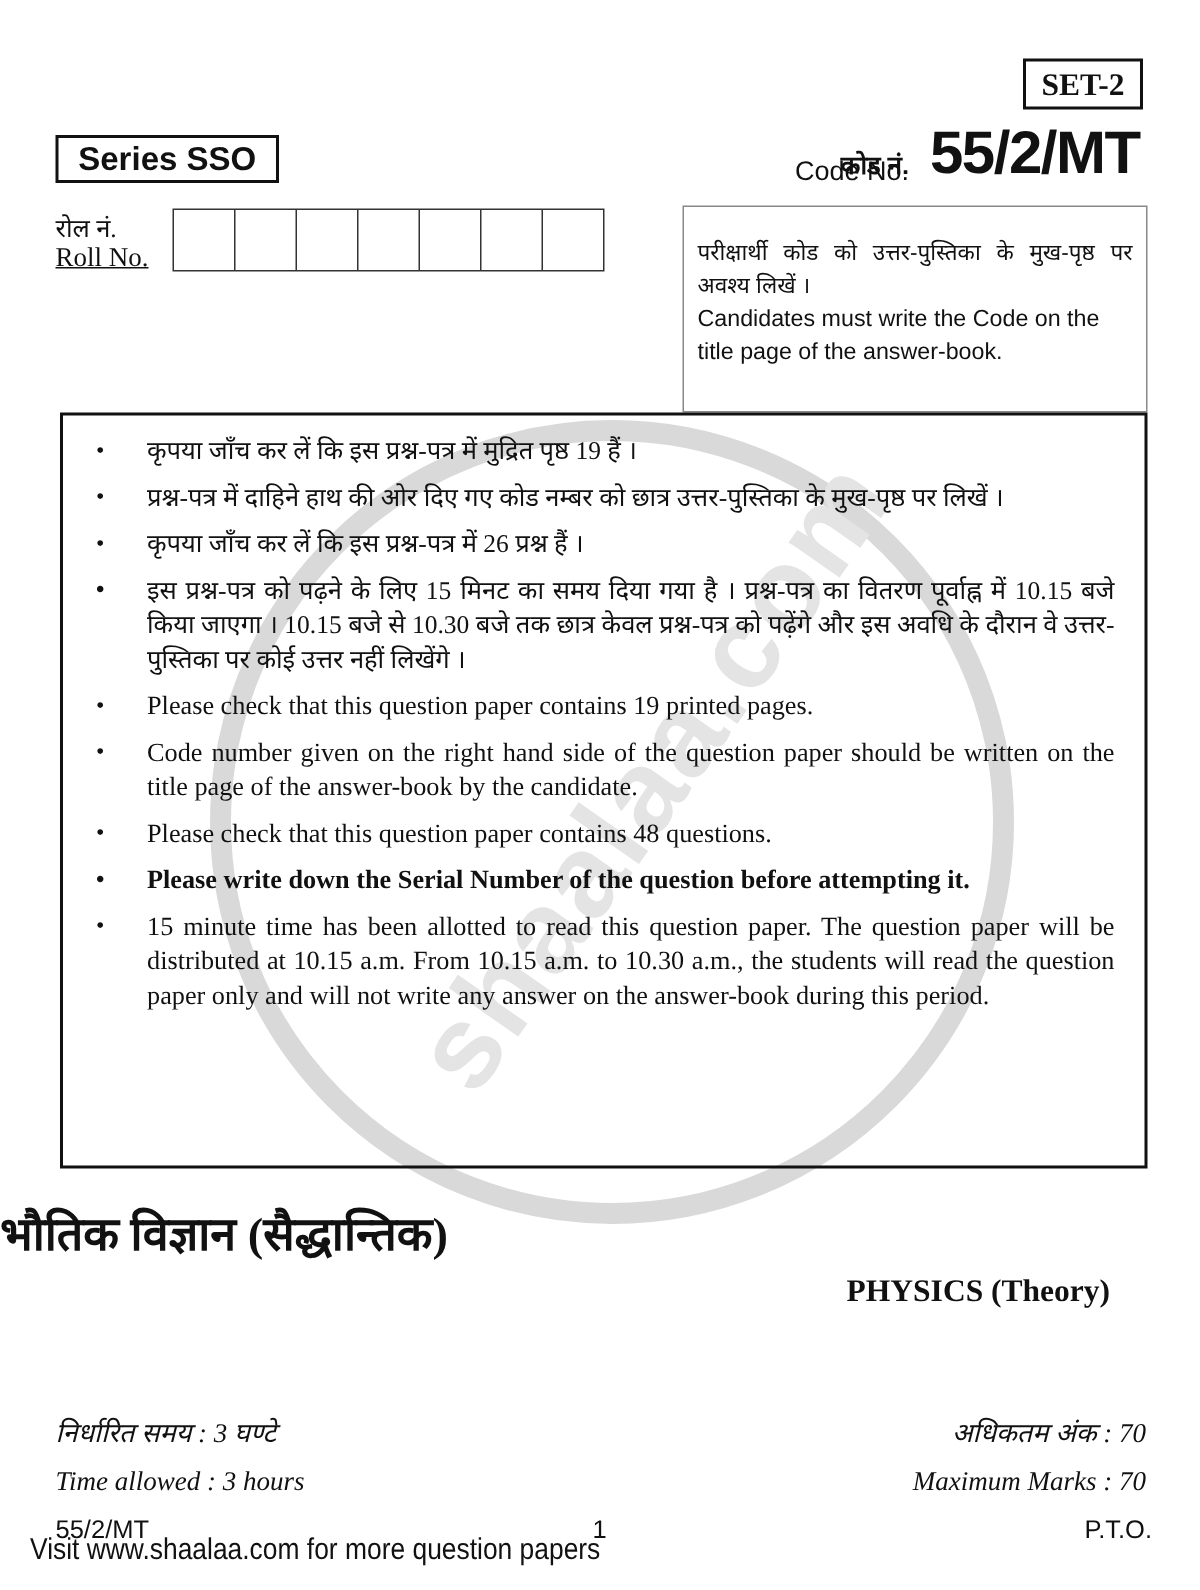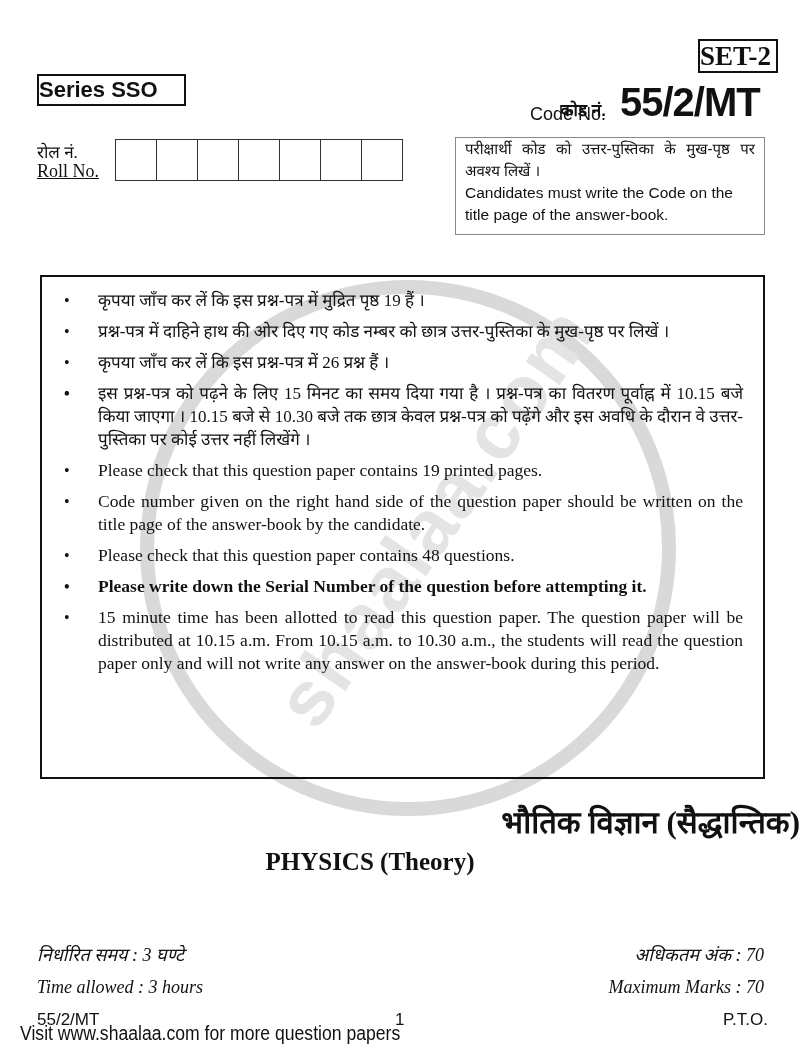--- a/index.html
+++ b/index.html
@@ -5,45 +5,45 @@
   html, body { margin:0; padding:0; background:#ffffff; }
   body { width:800px; height:1060px; position:relative; overflow:hidden; color:#111; font-family:"Liberation Serif", serif; }
   .abs { position:absolute; }
   .sans { font-family:"Liberation Sans", sans-serif; }
   .serif { font-family:"Liberation Serif", serif; }
 
   
   .wm-ring { position:absolute; left:140px; top:280px; width:508px; height:508px; border:14px solid #d9d9d9; border-radius:50%; z-index:0; }
   .wm-text { position:absolute; left:205px; top:500px; width:420px; transform:rotate(-55deg); transform-origin:center; font-family:"Liberation Sans", sans-serif; font-size:78px; font-weight:bold; color:#e4e4e4; letter-spacing:2px; z-index:0; text-align:center; }
 
-  .set-box { left:698px; top:39px; width:76px; height:30px; border:2.5px solid #111; font-weight:bold; font-size:27px; line-height:30px; }
-  .series-box { left:37px; top:74px; width:145px; height:28px; border:2px solid #111; font-size:22px; font-weight:bold; line-height:28px; }
+  .set-box { left:682px; top:39px; width:76px; height:30px; border:2.5px solid #111; font-weight:bold; font-size:21px; text-align:center; line-height:30px; }
+  .series-box { left:37px; top:90px; width:145px; height:28px; border:2px solid #111; font-size:22px; font-weight:bold; line-height:28px; text-align:center; }
   .code-hi { left:520px; top:82px; width:86px; text-align:right; font-size:17px; font-weight:bold;margin-top:16px; }
   .code-en { left:500px; top:104px; width:106px; text-align:right; font-size:18px; font-weight:normal; }
   .code-val { left:620px; top:80px; font-size:40px; font-weight:bold; letter-spacing:-1px; }
 
   .roll-hi { left:37px; top:140px; font-size:17px; }
   .roll-en { left:37px; top:161px; font-size:18px;text-decoration:underline; }
   .roll-boxes { left:115px; top:139px; height:40px; display:flex; border:1.5px solid #333; }
   .roll-cell { width:40px; height:40px; border-right:1.5px solid #333; }
   .roll-cell:last-child { border-right:none; }
 
-  .code-note { left:455px; top:137px; width:290px; height:96px; border:1px solid #888; padding:0 9px; font-size:15px; line-height:22px; }
+  .code-note { left:455px; top:137px; width:290px; height:96px; border:1px solid #888; padding:20px 9px; font-size:15px; line-height:22px; }
   .code-note .hi { text-align:justify; text-align-last:left; }
   .code-note .en { margin-top:0; font-size:15.5px; }
 
   .instr-box { left:40px; top:275px; width:721px; height:500px; border:2.5px solid #111; z-index:1; background:transparent; }
   .instr-list { position:absolute; left:0; top:12px; width:100%; margin:0; padding:0; list-style:none; }
   .instr-item { position:relative; padding-left:56px; padding-right:20px; font-size:17px; line-height:23px; margin-bottom:8px; text-align:justify; }
   .instr-item .bullet { position:absolute; left:22px; top:0; font-size:16px; }
   .instr-item.bold { font-weight:bold; }
   .instr-item.en { font-size:17.5px; }
 
-  .title-hi { left:0; width:800px; top:800px; text-align:right; font-size:31px; font-weight:bold; }
-  .title-en { left:0; width:740px; top:848px; text-align:center; font-size:25px; font-weight:bold; }
+  .title-hi { left:0; width:800px; top:800px; text-align:left; font-size:31px; font-weight:bold; }
+  .title-en { left:0; width:740px; top:848px; text-align:right; font-size:21px; font-weight:bold; }
 
   .meta { font-style:italic; font-size:18px; }
   .meta-left-hi { left:37px; top:942px; }
   .meta-left-en { left:37px; top:977px; }
   .meta-right-hi { right:36px; top:942px; }
   .meta-right-en { right:36px; top:977px; }
 
   .foot-code { left:37px; top:1010px; font-size:17px; }
   .foot-page { left:395px; top:1010px; font-size:17px; }
   .foot-pto { right:32px; top:1010px; font-size:17px; }

